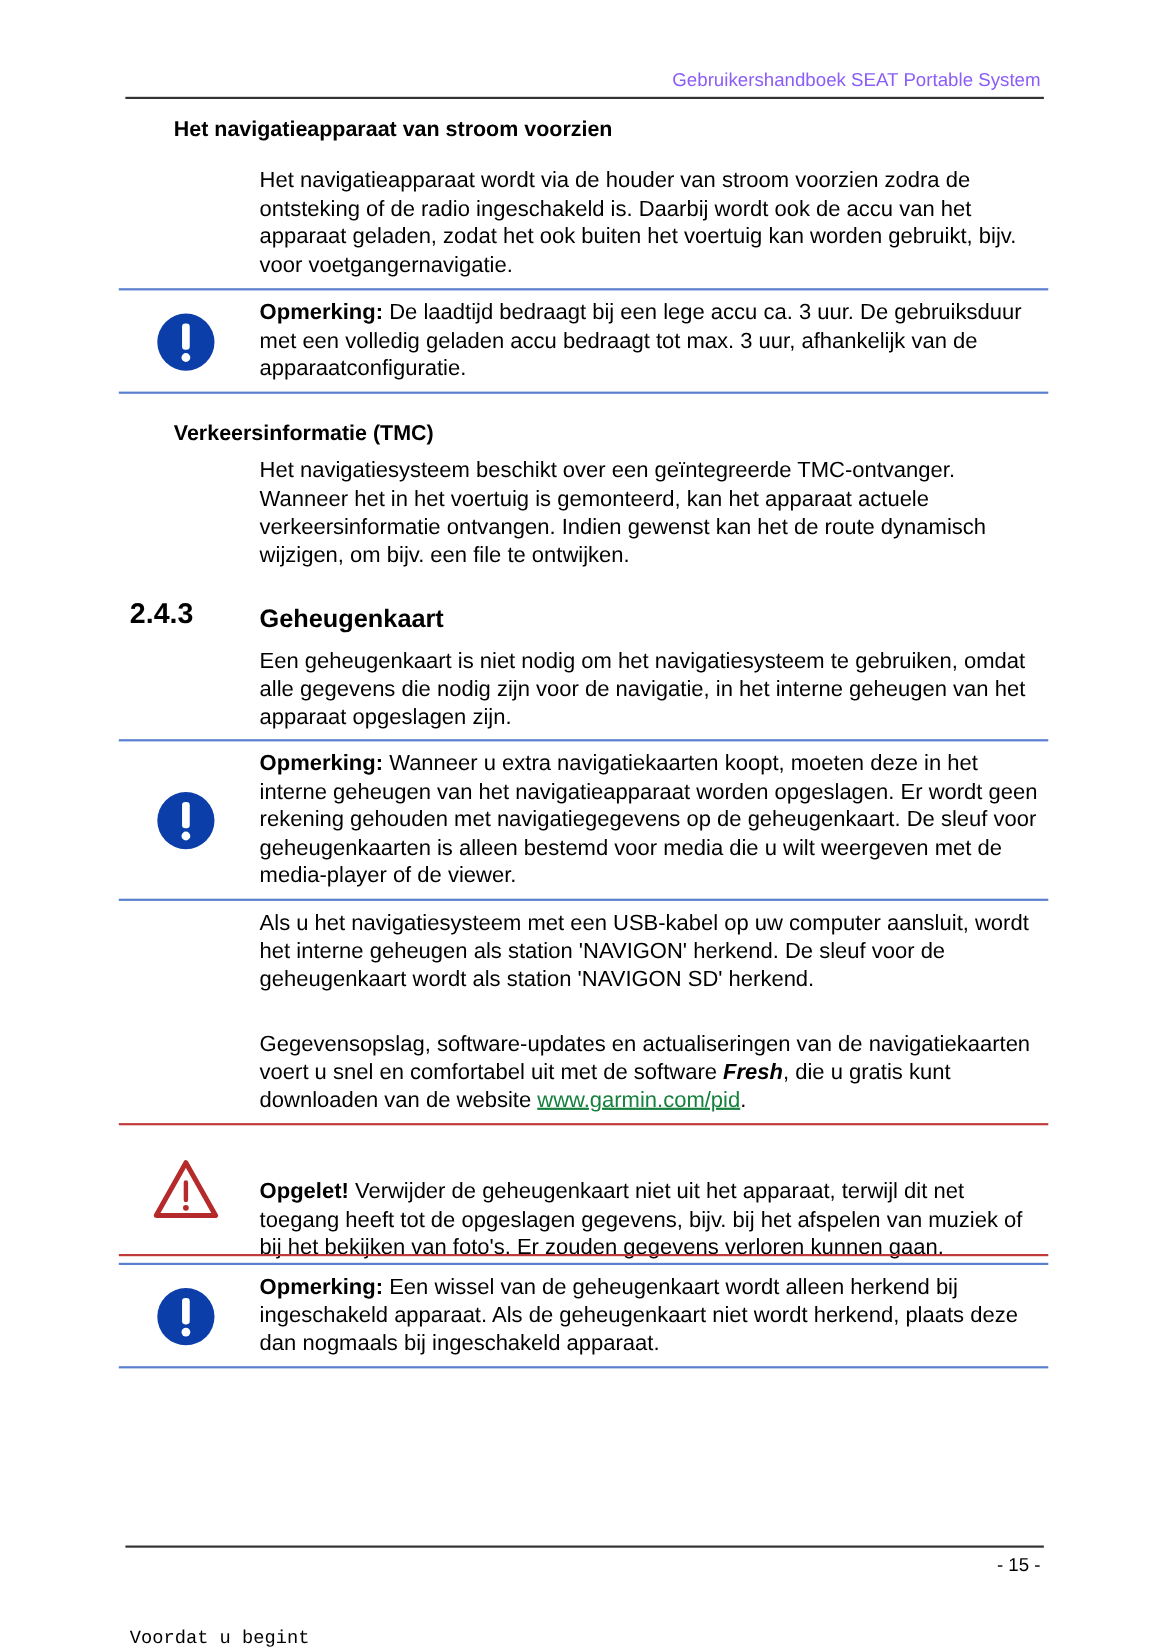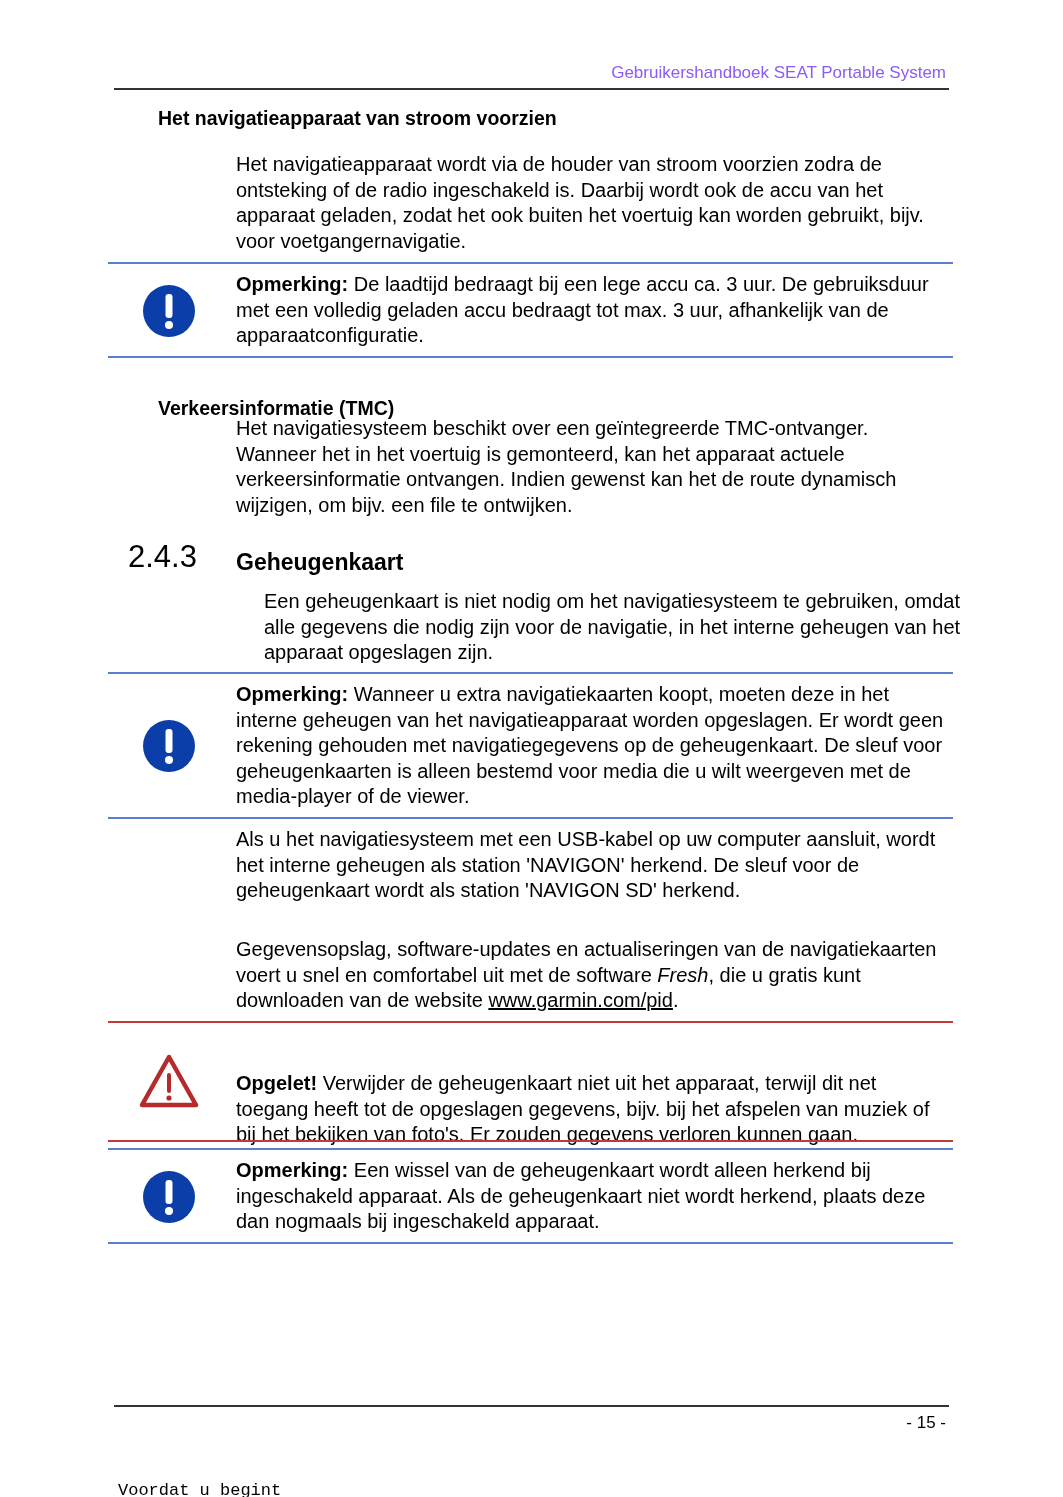--- a/index.html
+++ b/index.html
@@ -20,27 +20,27 @@
   .para {
     left: 236px; width: 715px; font-size: 20px; line-height: 25.6px;
   }
   .para p { margin: 0; }
   .rule { left: 108px; width: 845px; height: 2px; }
   .rule.blue { background: #5b7fcf; }
   .rule.red { background: #c0393b; }
   .icon { left: 141px; width: 56px; height: 56px; }
   .note-text { left: 236px; width: 715px; font-size: 20px; line-height: 25.6px; }
   .note-text b { font-weight: bold; }
-  .section-num { left: 128px; top: 543px; font-size: 31px; font-weight: normal; line-height: 28px; }
+  .section-num { left: 118px; top: 543px; font-size: 26px; font-weight: bold; line-height: 28px; }
   .section-title { left: 236px; top: 548px; font-size: 23px; font-weight: bold; line-height: 28px; }
   .footer-rule { left: 114px; top: 1405px; width: 835px; height: 2px; background: #333; }
   .footer-left { left: 118px; top: 1480px; font-size: 17px; line-height: 22px; font-family: Liberation Mono, monospace; }
   .footer-right { right: 117px; top: 1412px; font-size: 17px; line-height: 22px; }
-  a.link { color: #000000; text-decoration: underline; }
-  .bi { font-weight: normal; font-style: italic; margin-top: 44px; }
+  a.link { color: #15803d; text-decoration: underline; }
+  .bi { font-weight: bold; font-style: italic; margin-top: 44px; }
 </style>
 </head>
 <body>
 
 <div class="abs header-text">Gebruikershandboek SEAT Portable System</div>
 <div class="abs header-rule"></div>
 
 <div class="abs subhead" style="left:158px; top:106px;">Het navigatieapparaat van stroom voorzien</div>
 <div class="abs para" style="top:152px;">
   <p>Het navigatieapparaat wordt via de houder van stroom voorzien zodra de ontsteking of de radio ingeschakeld is. Daarbij wordt ook de accu van het apparaat geladen, zodat het ook buiten het voertuig kan worden gebruikt, bijv. voor voetgangernavigatie.</p>
@@ -52,28 +52,28 @@
       <circle cx="28" cy="28" r="26" fill="#0b3ea8"></circle>
       <rect x="24.5" y="11" width="7" height="24" rx="3" fill="#fff"></rect>
       <circle cx="28" cy="42" r="4" fill="#fff"></circle>
     </svg>
 </div>
 <div class="abs note-text" style="top:272px;">
   <b>Opmerking:</b><span> De laadtijd bedraagt bij een lege accu ca. 3 uur. De gebruiksduur met een volledig geladen accu bedraagt tot max. 3 uur, afhankelijk van de apparaatconfiguratie.</span>
 </div>
 <div class="abs rule blue" style="top:356px;"></div>
 
-<div class="abs subhead" style="left:158px; top:396px;">Verkeersinformatie (TMC)</div>
+<div class="abs subhead" style="left:158px; top:382px;">Verkeersinformatie (TMC)</div>
 <div class="abs para" style="top:416px;">
   <p>Het navigatiesysteem beschikt over een geïntegreerde TMC-ontvanger. Wanneer het in het voertuig is gemonteerd, kan het apparaat actuele verkeersinformatie ontvangen. Indien gewenst kan het de route dynamisch wijzigen, om bijv. een file te ontwijken.</p>
 </div>
 
 <div class="abs section-num">2.4.3</div>
 <div class="abs section-title">Geheugenkaart</div>
-<div class="abs para" style="top:589px;margin-left:28px;">
+<div class="abs para" style="top:589px;">
   <p>Een geheugenkaart is niet nodig om het navigatiesysteem te gebruiken, omdat alle gegevens die nodig zijn voor de navigatie, in het interne geheugen van het apparaat opgeslagen zijn.</p>
 </div>
 
 <div class="abs rule blue" style="top:672px;"></div>
 <div class="abs icon" style="top:718px;">
   <svg width="56" height="56" viewBox="0 0 56 56">
       <circle cx="28" cy="28" r="26" fill="#0b3ea8"></circle>
       <rect x="24.5" y="11" width="7" height="24" rx="3" fill="#fff"></rect>
       <circle cx="28" cy="42" r="4" fill="#fff"></circle>
     </svg>

